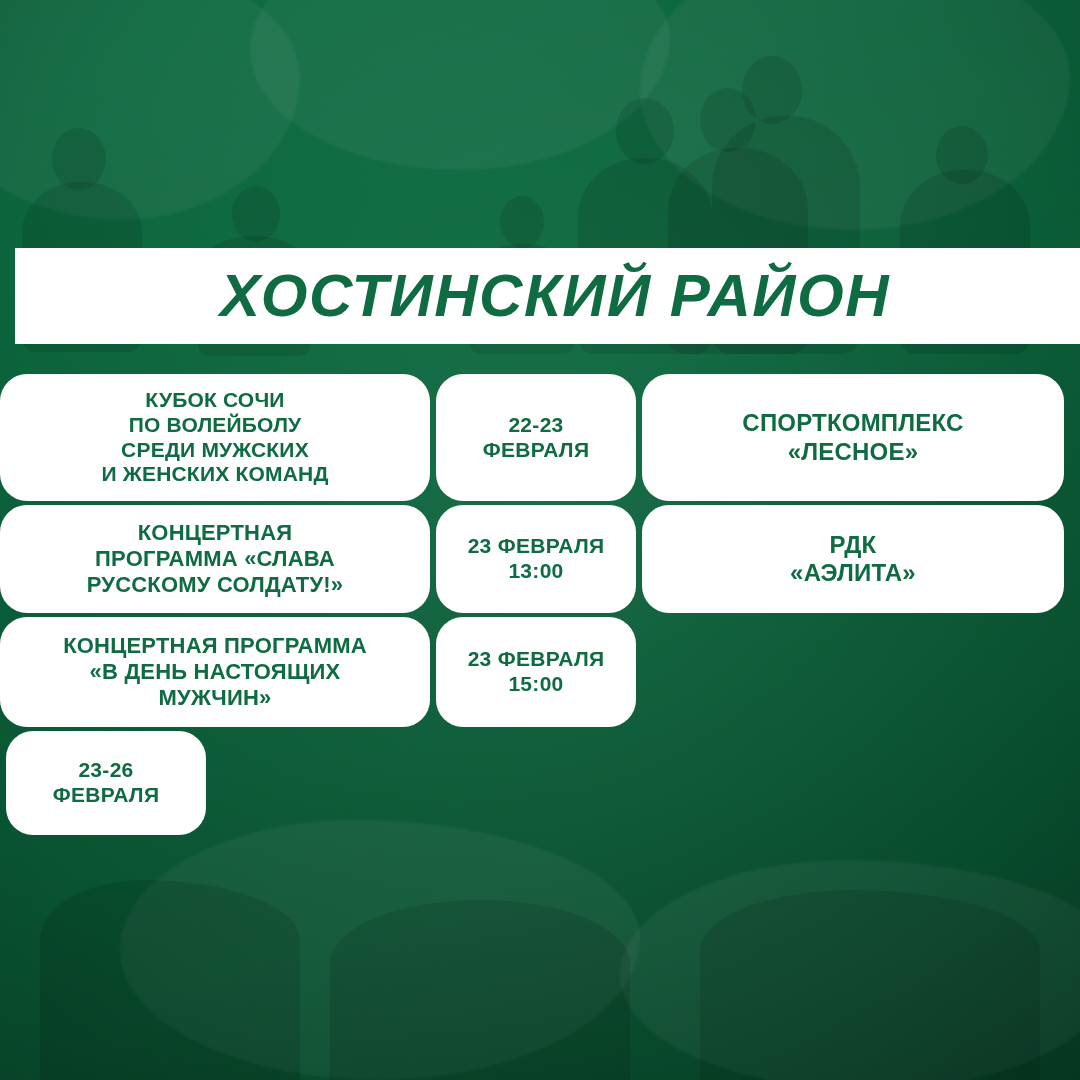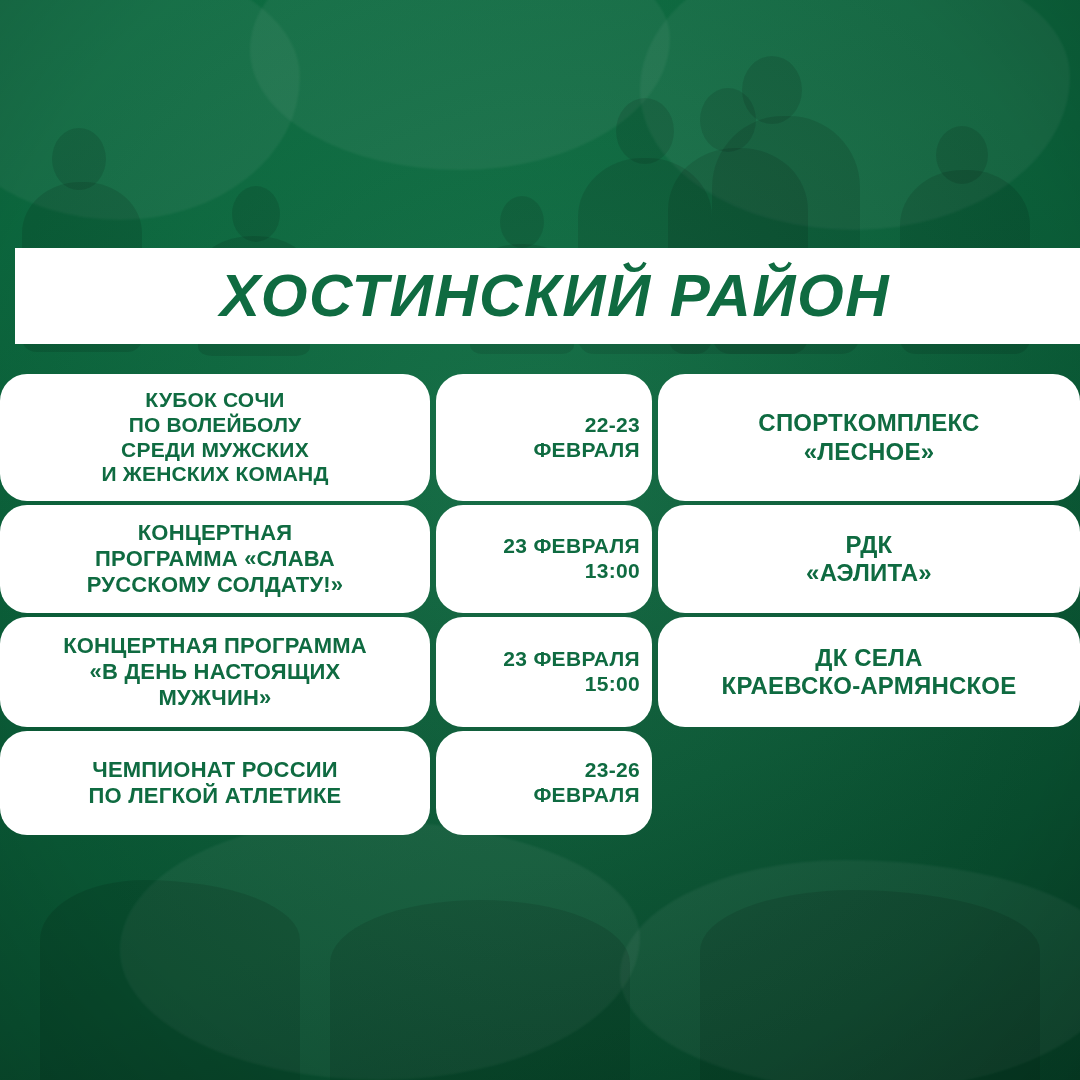--- a/index.html
+++ b/index.html
@@ -97,25 +97,24 @@
     box-sizing: border-box;
     line-height: 1.18;
     border-radius: 27px;
   }
   .cell-event {
     width: 430px;
     font-size: 22px;
     letter-spacing: 0.2px;
   }
   .cell-date {
-    width: 216px;
+    width: 200px;
     margin-left: 6px;
     font-size: 21px;
     letter-spacing: 0.3px;
-    text-align: right;
   }
   .cell-place {
     width: 422px;
     margin-left: 6px;
     font-size: 24px;
     letter-spacing: 0.2px;
   }
   .cell span {
     display: block;
     width: 100%;
@@ -196,28 +195,22 @@
       </div>
     </div>
 
     <div class="row r2">
       <div class="cell cell-event">
         <span>КОНЦЕРТНАЯ ПРОГРАММА<br>«В ДЕНЬ НАСТОЯЩИХ<br>МУЖЧИН»</span>
       </div>
       <div class="cell cell-date">
         <span>23 ФЕВРАЛЯ<br>15:00</span>
       </div>
-      <div class="cell cell-place">
-        <span>ДК СЕЛА<br>КРАЕВСКО-АРМЯНСКОЕ</span>
-      </div>
     </div>
 
     <div class="row r3">
-      <div class="cell cell-event">
-        <span>ЧЕМПИОНАТ РОССИИ<br>ПО ЛЕГКОЙ АТЛЕТИКЕ</span>
-      </div>
       <div class="cell cell-date">
         <span>23-26<br>ФЕВРАЛЯ</span>
       </div>
     </div>
 
   </div>
 </div>
 
 </body></html>

